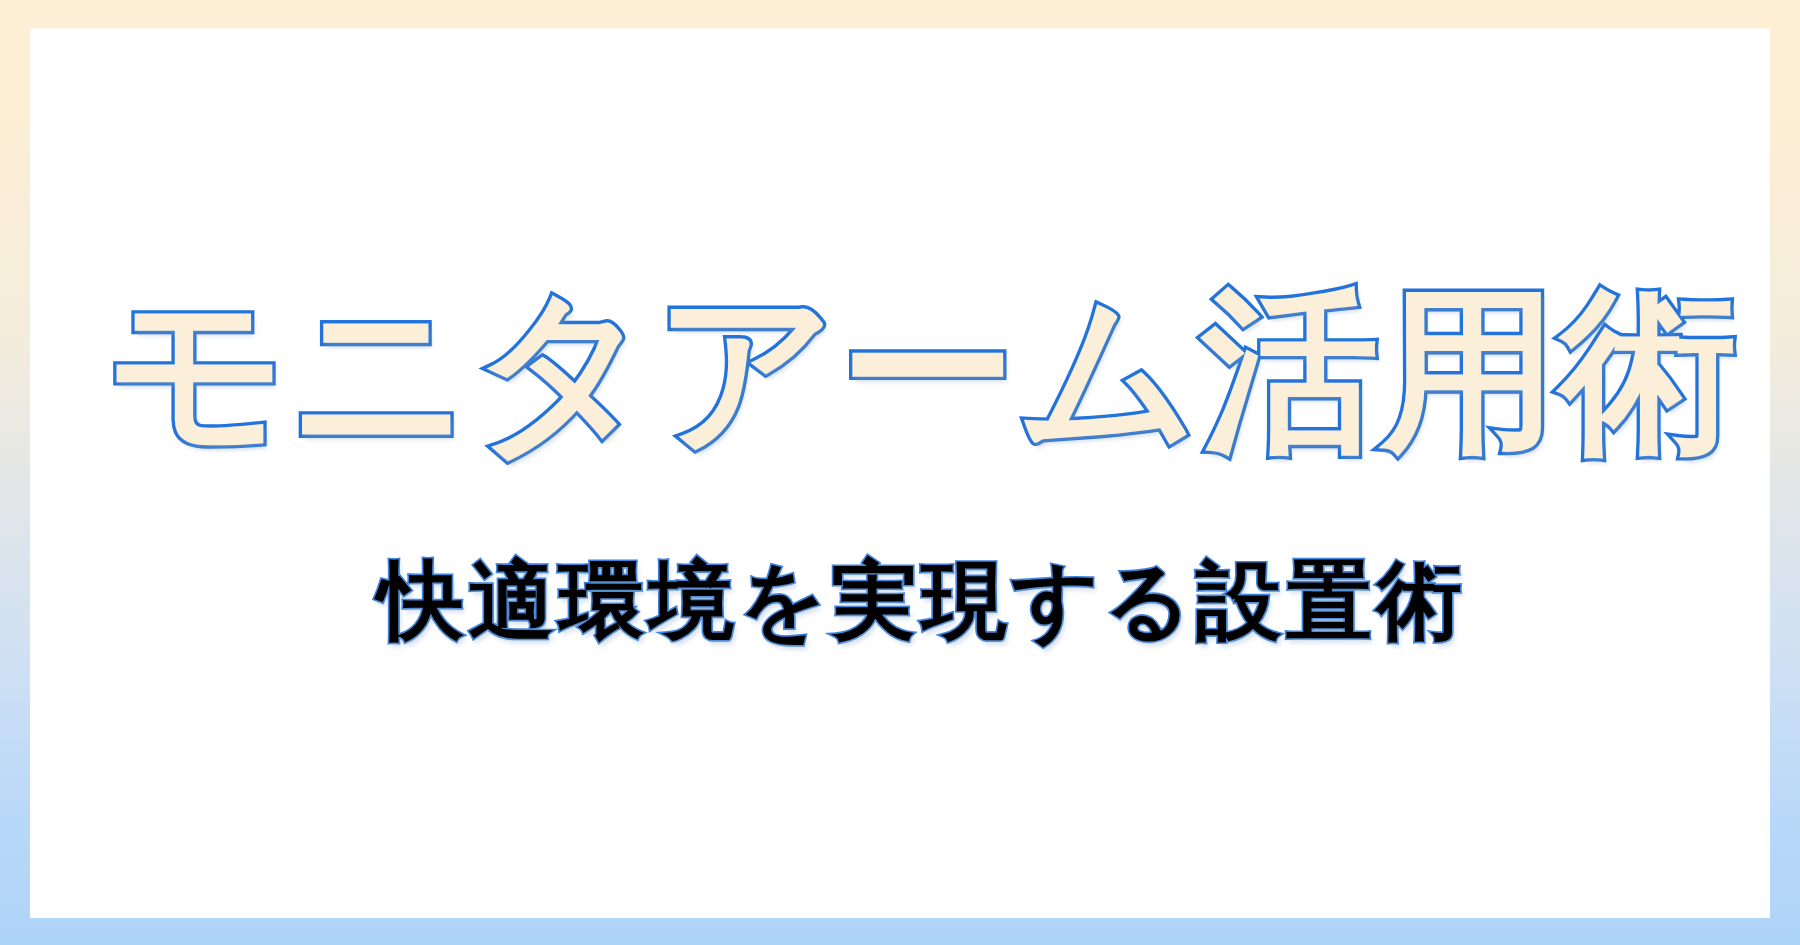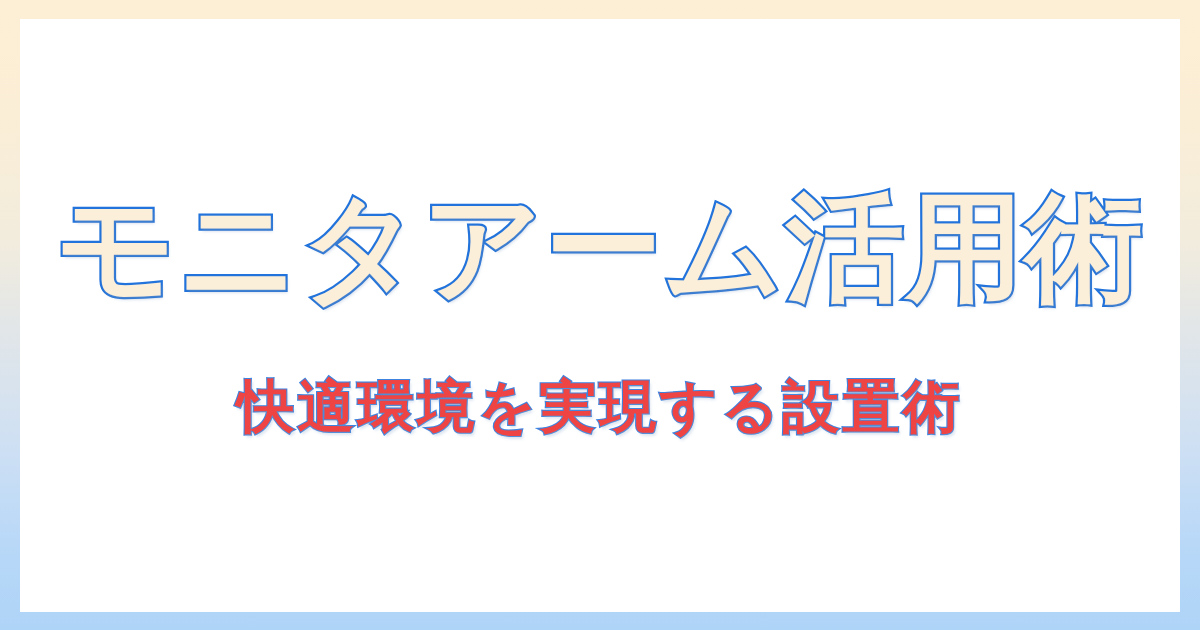--- a/index.html
+++ b/index.html
@@ -39,21 +39,21 @@
     top:19px;
     width:1160px;
     height:593px;
     background:#ffffff;
     overflow:hidden;
   }
 
   
   .stack {
     position:absolute;
-    left:0;
+    left:15px;
     top:0;
     width:100%;
     height:100%;
     display:flex;
     flex-direction:column;
     align-items:center;
     justify-content:center;
   }
 
   
@@ -85,27 +85,27 @@
 
   
   .subtitle-wrap {
     position:relative;
     width:100%;
     text-align:center;
   }
 
   .subtitle {
     display:inline-block;
-    font-family:Liberation Serif, serif;
+    font-family:Liberation Mono, monospace;
     font-size:57px;
     font-weight:700;
     line-height:1.12;
     letter-spacing:0.055em;
     white-space:nowrap;
-    color:#ef4444;
+    color:#000000;
     -webkit-text-stroke:2.2px #3d84e0;
     paint-order:stroke fill;
     text-shadow:
        2px 3px 3px rgba(130,160,200,0.28),
        0   1px 1px rgba(130,160,200,0.18);
   }
 </style>
 </head>
 <body>
 

